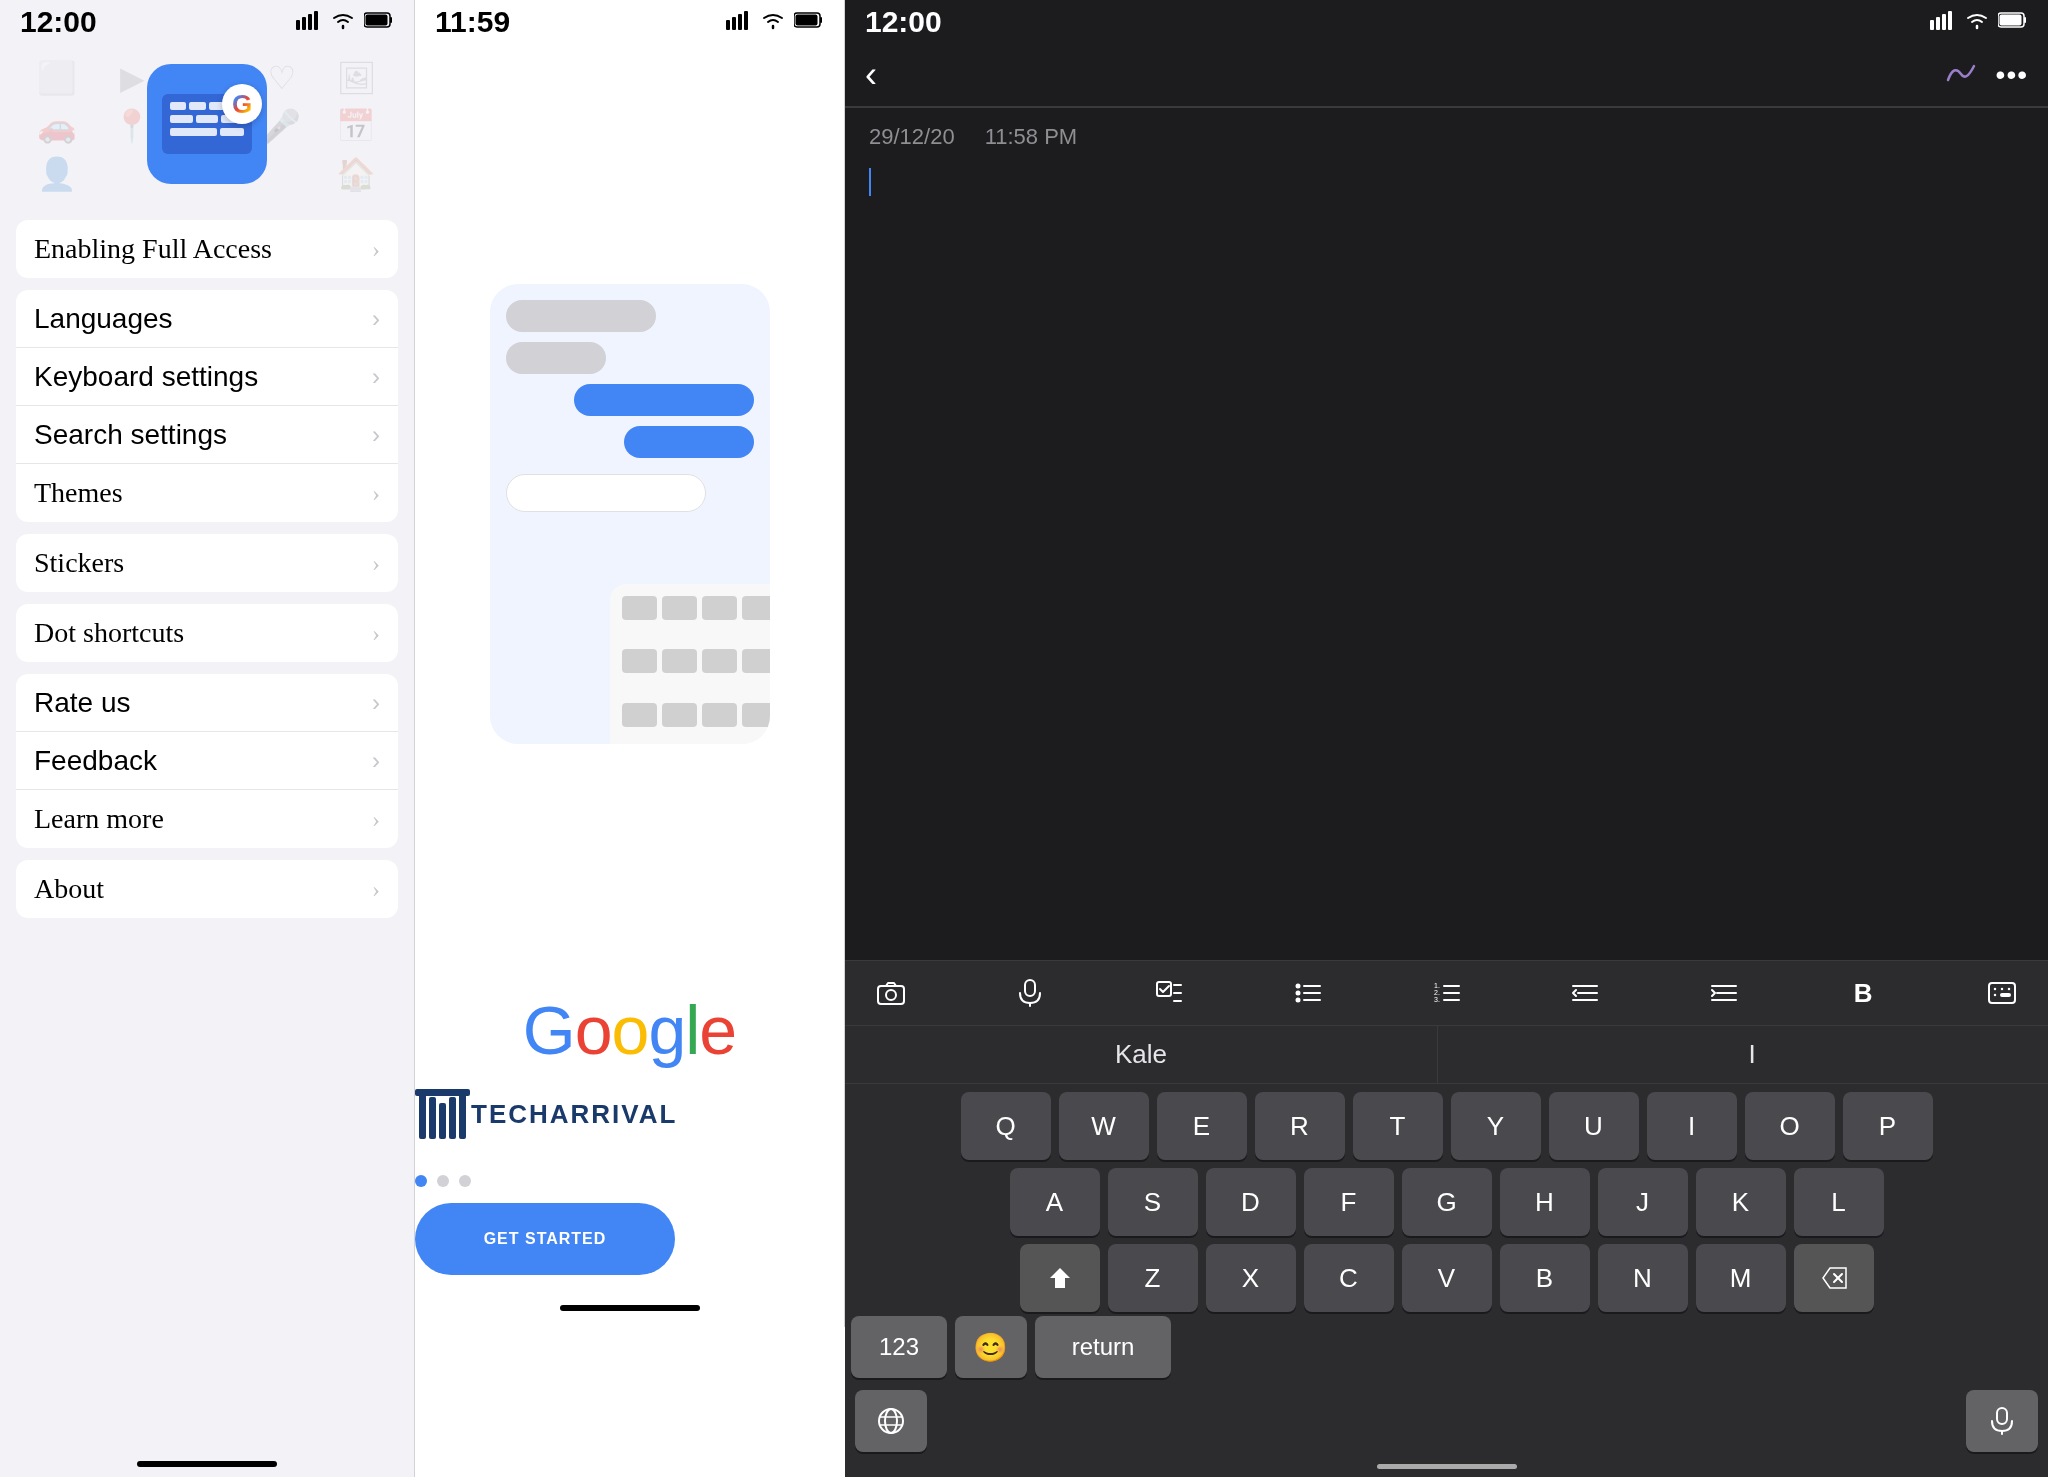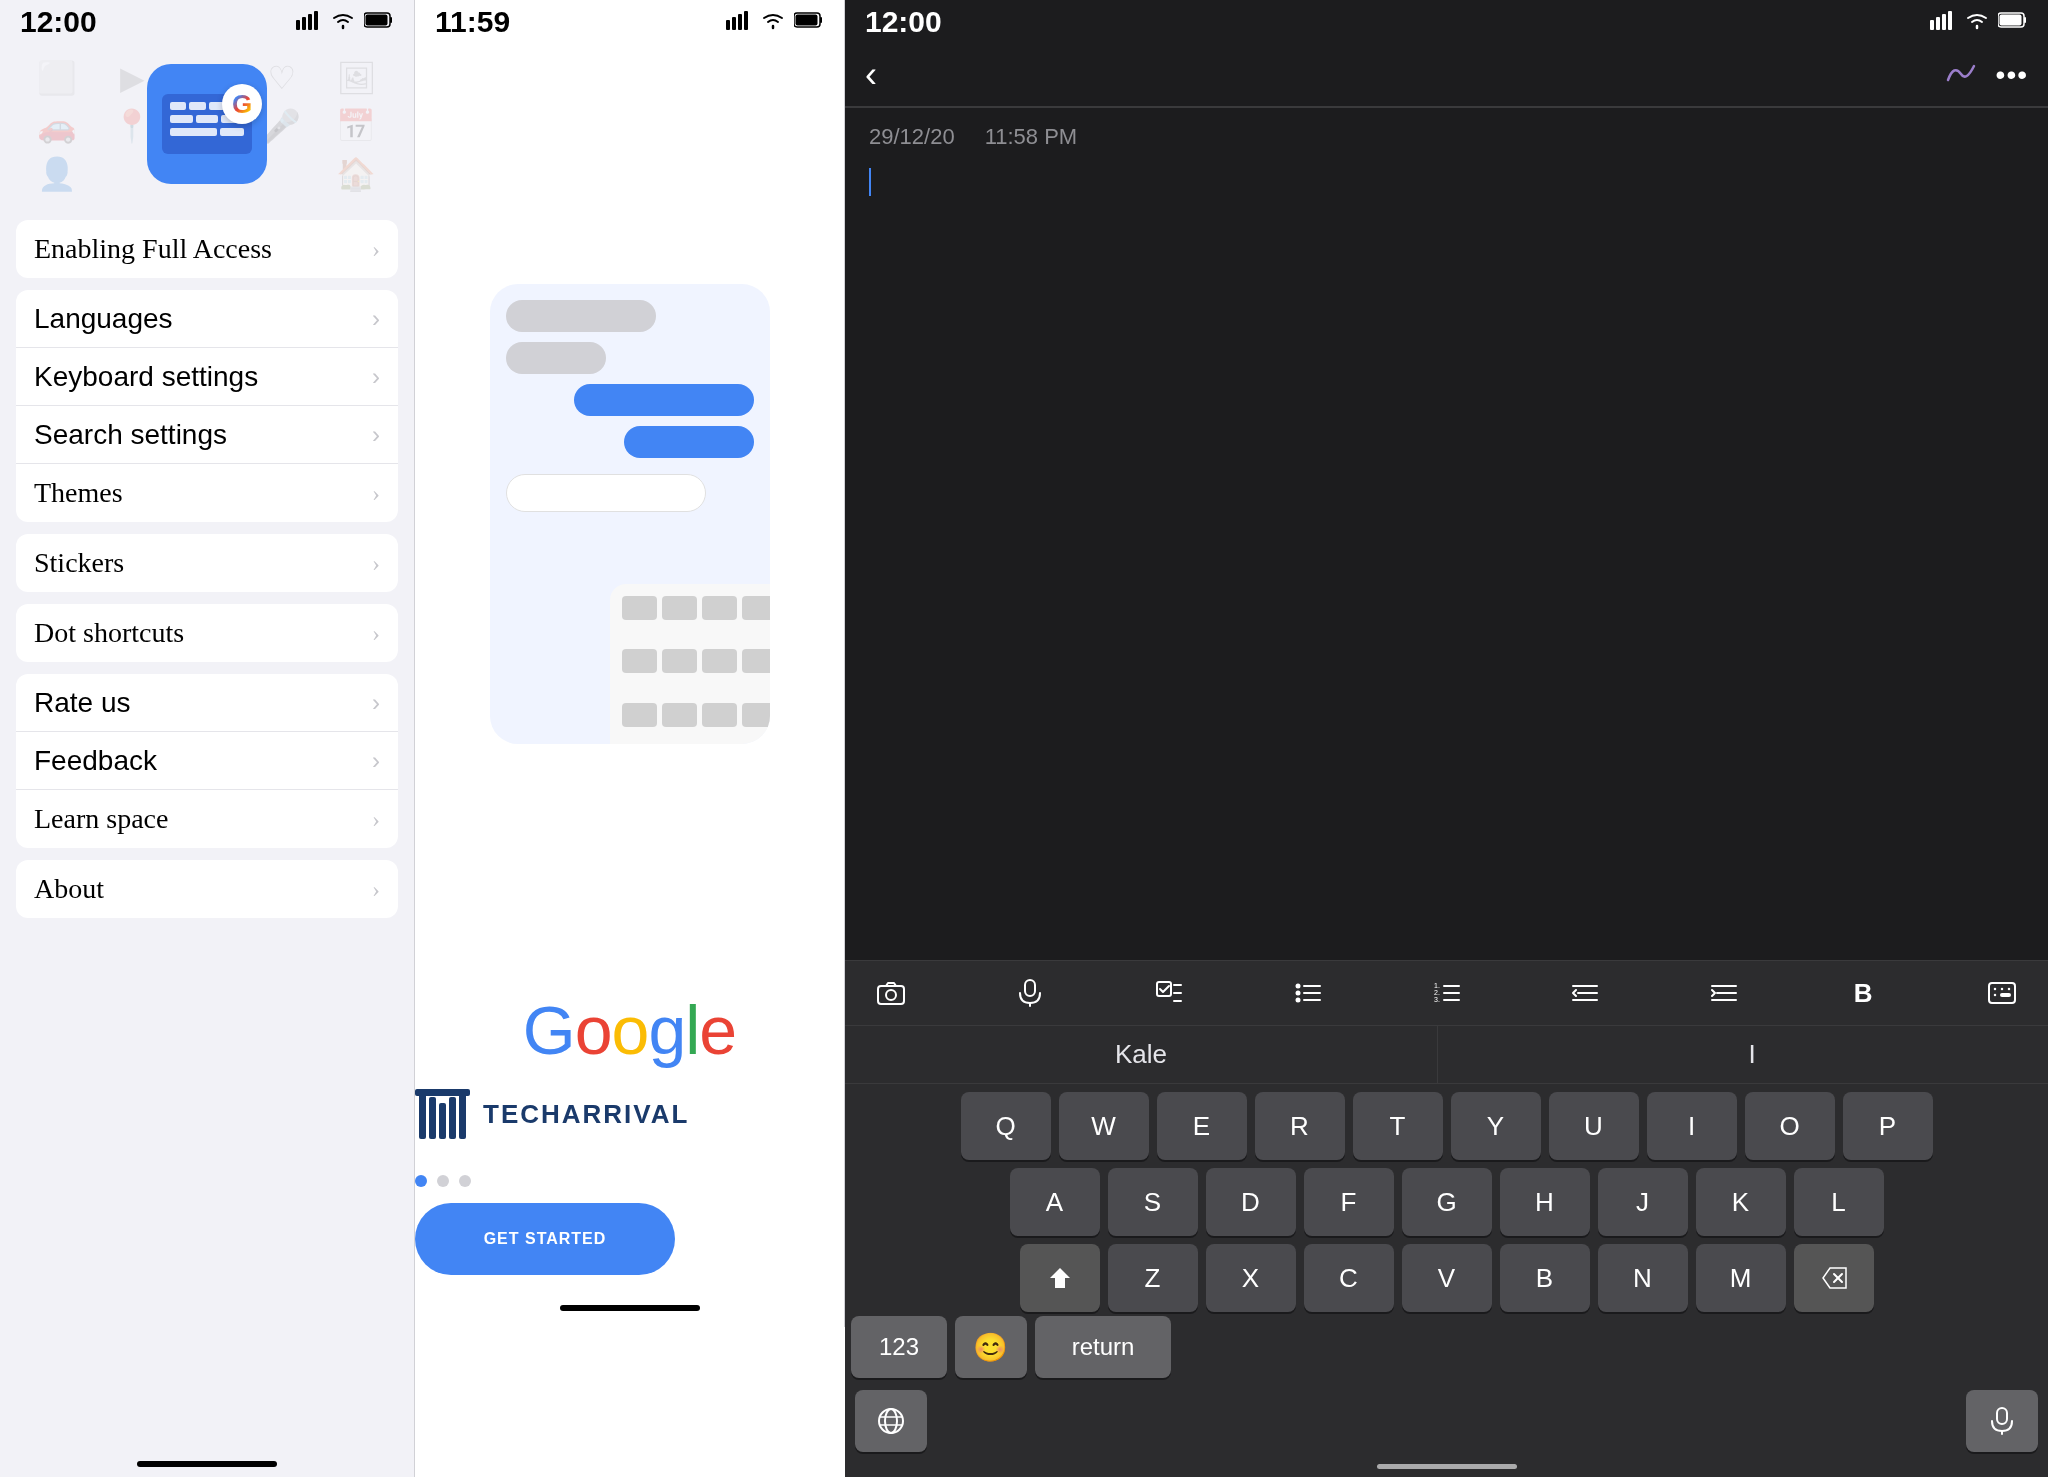--- a/index.html
+++ b/index.html
@@ -198,21 +198,20 @@
       width: 12px;
       height: 12px;
       border-radius: 50%;
     }
     .dot-active { background: #4285f4; }
     .dot-inactive { background: #d1d1d6; }
 
     .techarrival-logo {
       display: flex;
       align-items: center;
-      gap: 12px;
       margin: 8px 0 20px;
     }
     .ta-name {
       font-size: 26px;
       font-weight: 700;
       color: #1a3a6b;
       letter-spacing: 2px;
     }
 
     .get-started-btn {
@@ -608,21 +607,21 @@
     <div class="menu-group">
       <div class="menu-item">
         <span class="menu-item-label">Rate us</span>
         <span class="chevron-icon">›</span>
       </div>
       <div class="menu-item">
         <span class="menu-item-label">Feedback</span>
         <span class="chevron-icon">›</span>
       </div>
       <div class="menu-item">
-        <span class="menu-item-label">Learn space</span>
+        <span class="menu-item-label">Learn more</span>
         <span class="chevron-icon">›</span>
       </div>
     </div>
 
     <div class="menu-group">
       <div class="menu-item">
         <span class="menu-item-label">About</span>
         <span class="chevron-icon">›</span>
       </div>
     </div>

